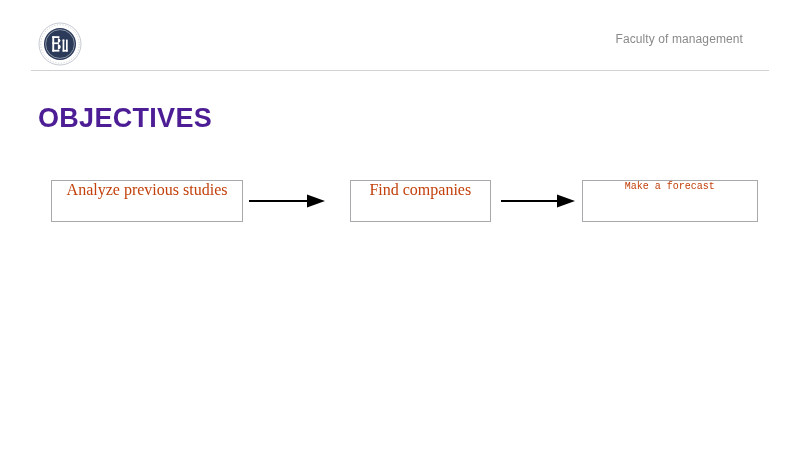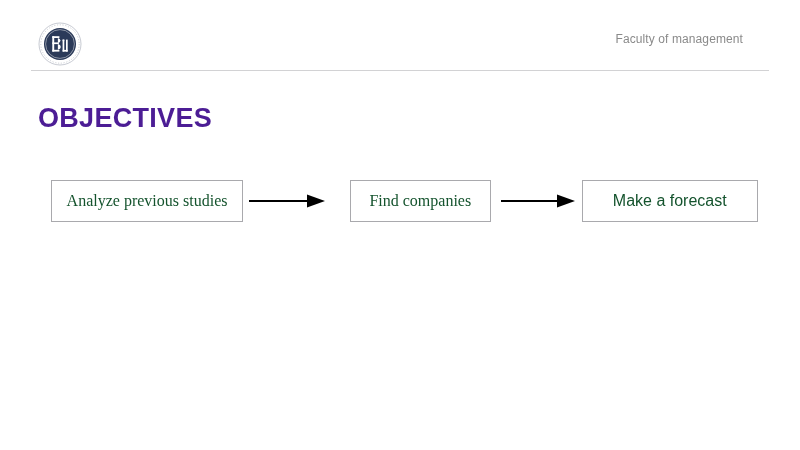--- a/index.html
+++ b/index.html
@@ -83,33 +83,33 @@
   .flow-row {
     display: flex;
     align-items: center;
     height: 44px;
   }
   .flow-box {
     height: 42px;
     border: 1px solid #a9a9ad;
     background: #ffffff;
     display: flex;
-    align-items: center;
+    align-items: flex-start;
     justify-content: center;
     box-sizing: border-box;
-    color: #14532d;
+    color: #c2410c;
     white-space: nowrap;
   }
   .flow-box.serif {
     font-family: "Liberation Serif", serif;
     font-size: 16px;
   }
   .flow-box.sans {
-    font-family: Liberation Sans, sans-serif;
-    font-size: 16px;
+    font-family: Liberation Mono, monospace;
+    font-size: 10px;
   }
   .box-1 { width: 197px; }
   .box-2 { width: 144px; margin-left: 16px; }
   .box-3 { width: 181px; }
 
   .flow-arrow {
     width: 91px;
     height: 24px;
     display: flex;
     align-items: center;

